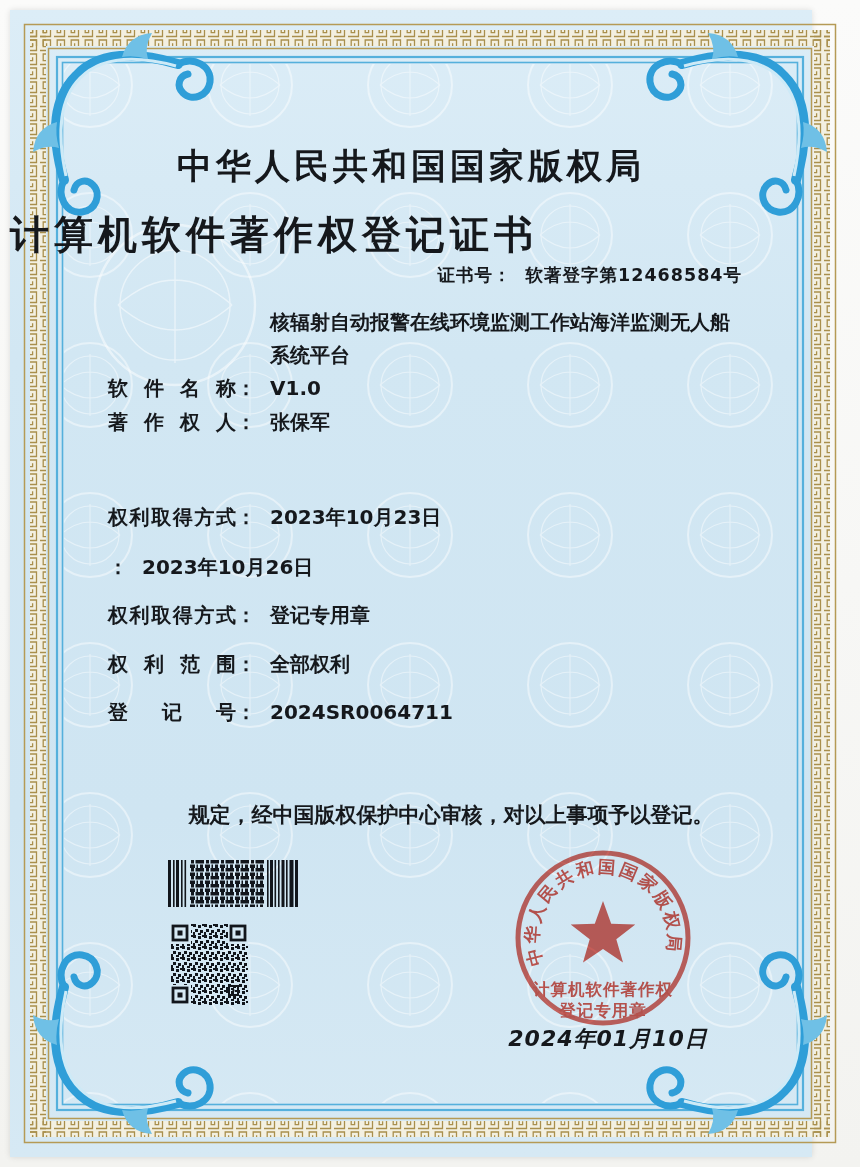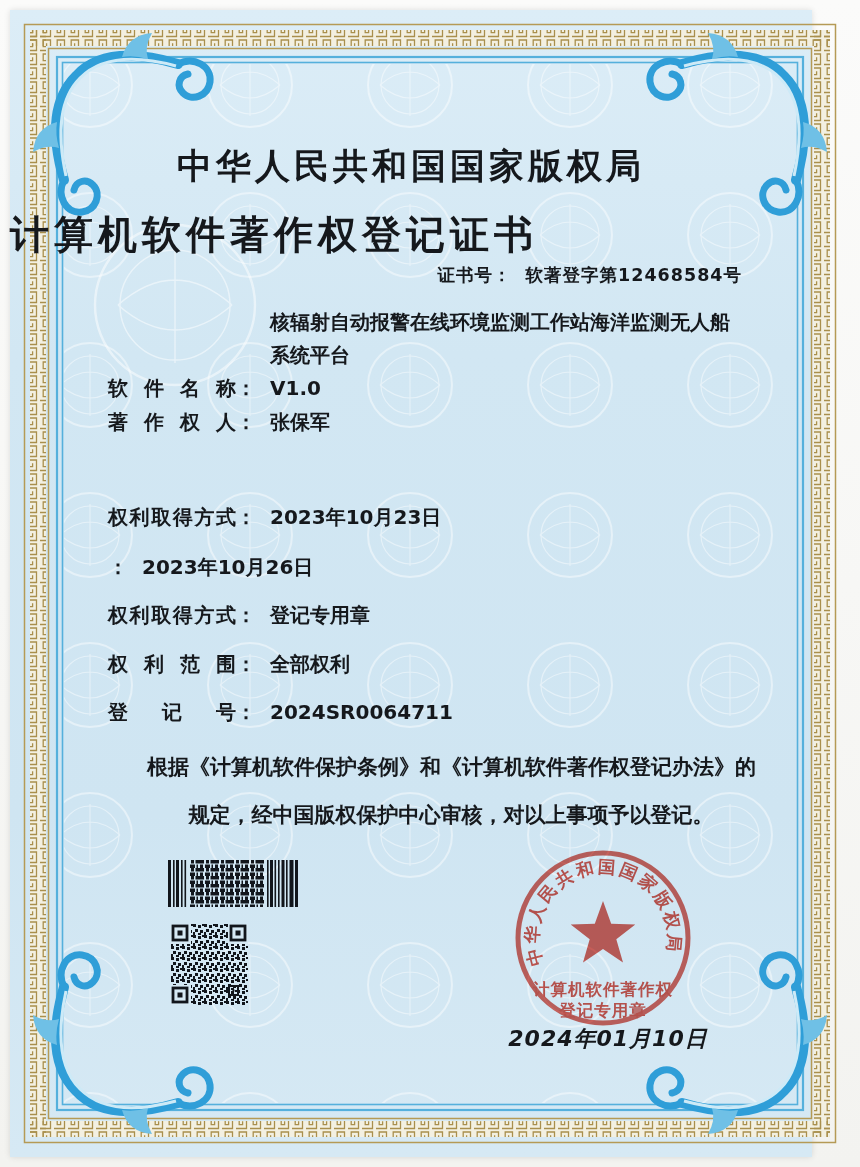--- a/index.html
+++ b/index.html
@@ -137,21 +137,20 @@
         <span class="colon">：</span>
       <div class="val">全部权利</div>
     </div>
 
     <div class="row" style="top:686px">
       <span class="lbl">登记号</span>
         <span class="colon">：</span>
       <div class="val">2024SR0064711</div>
     </div>
 
-    <div class="stmt l1">根据《计算机软件保护条例》和《计算机软件著作权登记办法》的</div>
     <div class="stmt l2">规定，经中国版权保护中心审核，对以上事项予以登记。</div>
 
     <svg class="barcode" viewBox="0 0 130 47">
       <defs>
         <pattern id="bcn" width="15" height="8" patternUnits="userSpaceOnUse">
           <g fill="#12161c">
             <rect x="0" y="0" width="6" height="3.5"></rect>
               <rect x="8" y="0" width="3" height="3.5"></rect>
             <rect x="12.5" y="0" width="2.5" height="3.5"></rect>
               <rect x="2" y="4.5" width="3" height="3.5"></rect>

